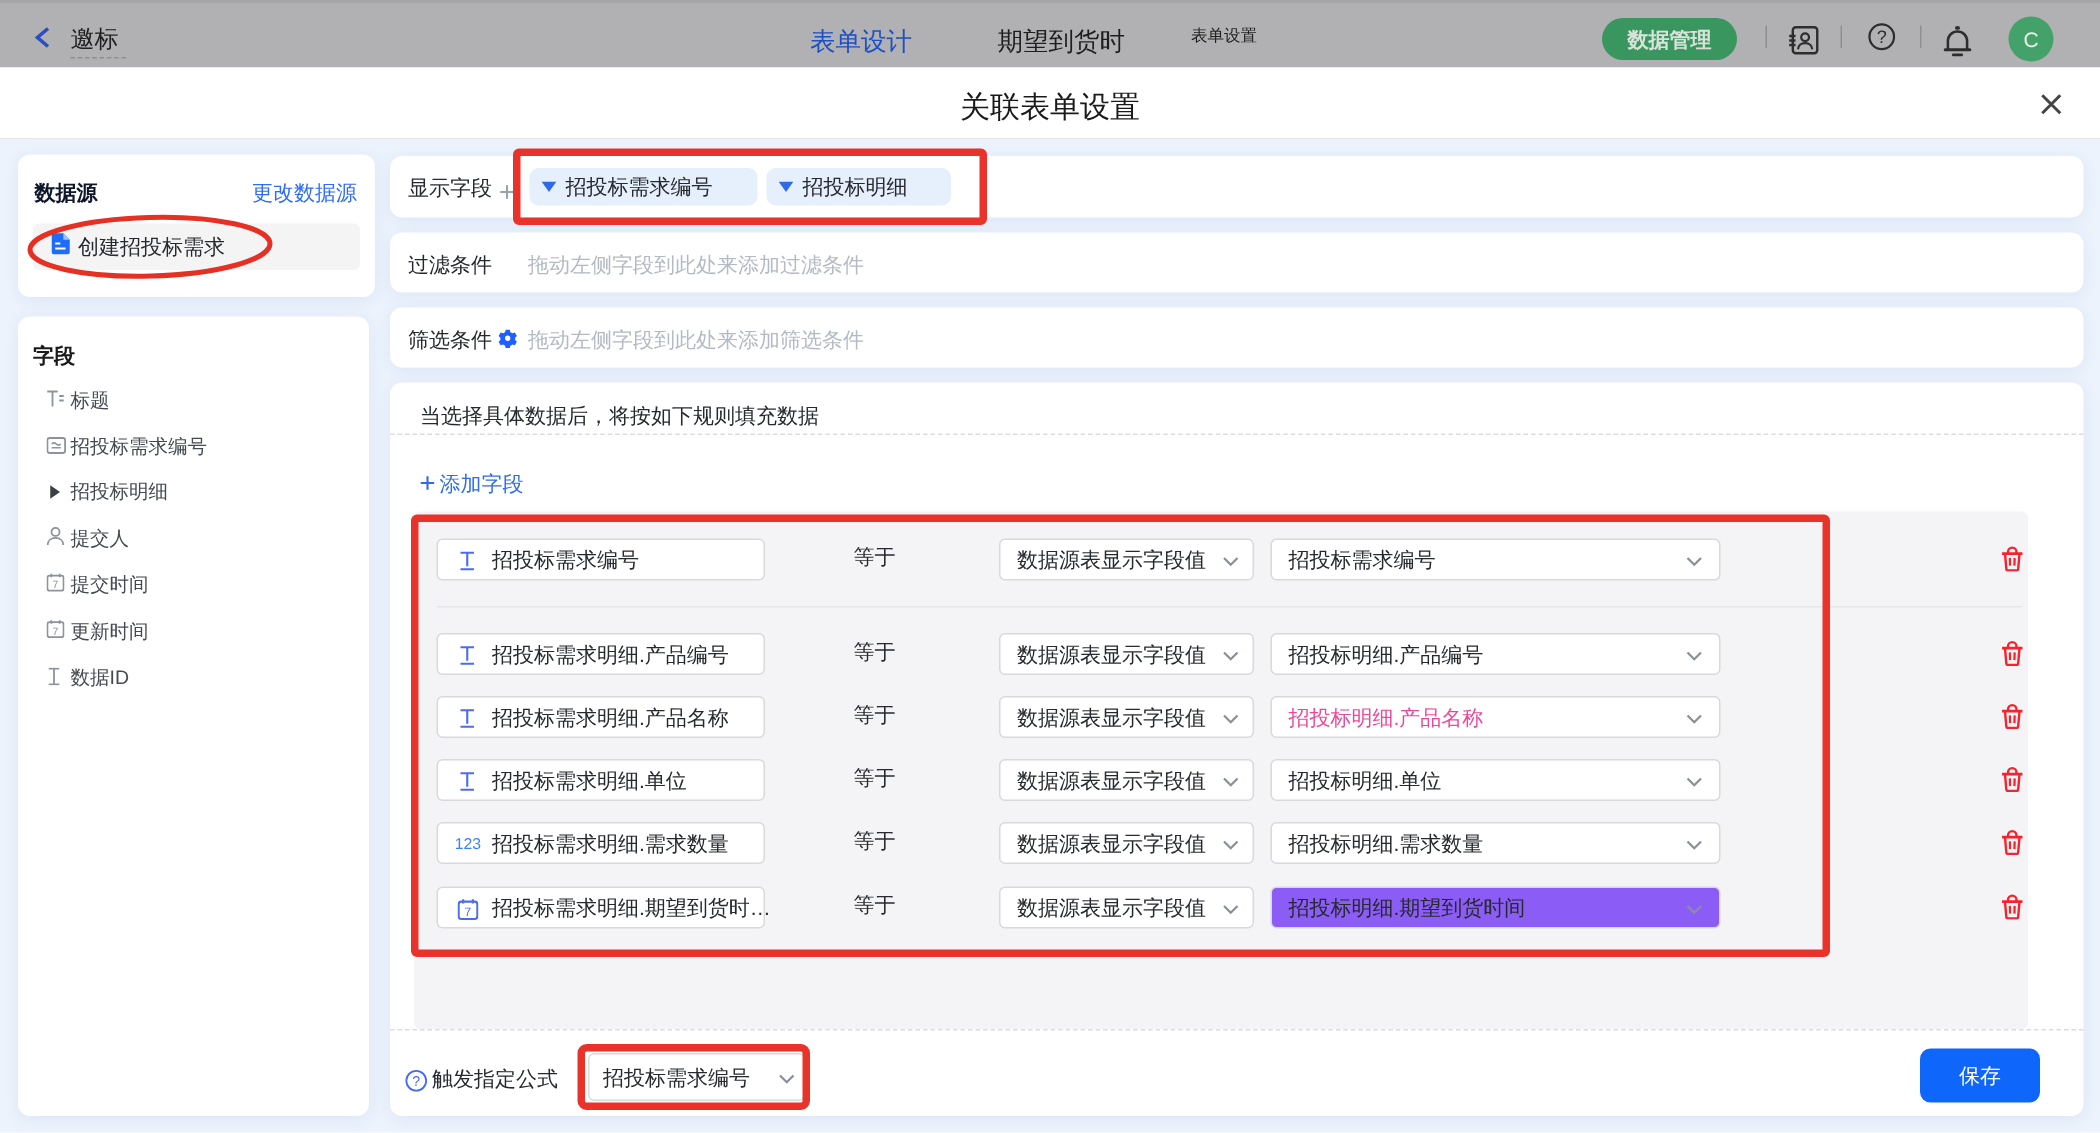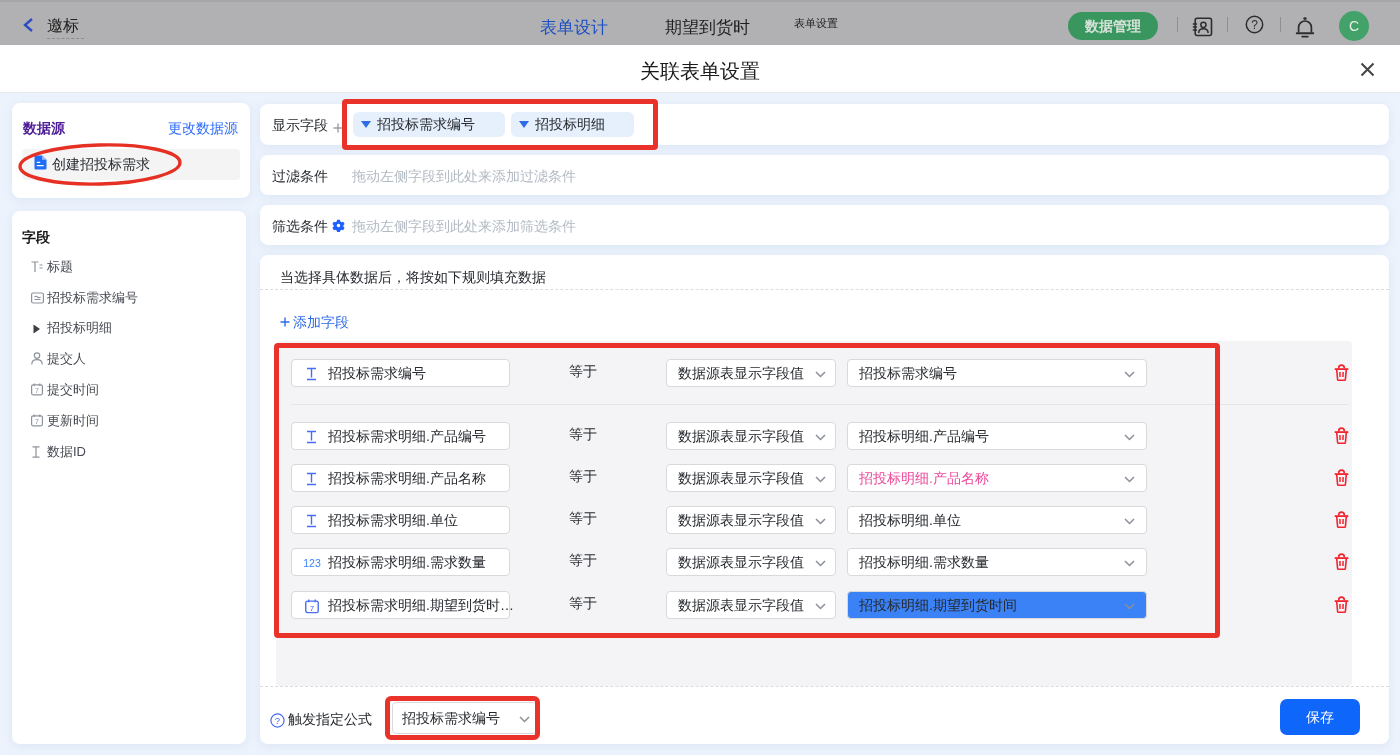--- a/index.html
+++ b/index.html
@@ -48,21 +48,21 @@
 
 <div class="abs" style="left:0;top:45px;width:1400px;height:48px;background:#fff;border-bottom:1px solid #e7e7e7;">
   <div class="abs" style="left:0;top:13px;width:1400px;text-align:center;font-size:20px;color:#1a1a1a;">关联表单设置</div>
 
   <svg class="abs" style="left:1360px;top:17px;" width="15" height="15" viewBox="0 0 15 15">
       <path d="M1.5 1.5 L13.5 13.5 M13.5 1.5 L1.5 13.5" stroke="#444" stroke-width="2"></path>
     </svg>
 </div>
 
 <div class="card" style="left:12px;top:103px;width:238px;height:95px;">
-  <div class="abs" style="left:11px;top:17px;font-size:14px;font-weight:bold;color:#4c1d95;">数据源</div>
+  <div class="abs" style="left:11px;top:17px;font-size:14px;font-weight:bold;color:#0f172a;">数据源</div>
   <div class="abs" style="right:12px;top:17px;font-size:14px;color:#2e6bfa;">更改数据源</div>
   <div class="abs" style="left:10px;top:46px;width:218px;height:31px;background:#f4f4f5;border-radius:4px;">
     <svg class="abs" style="left:12px;top:6px;" width="13" height="15" viewBox="0 0 13 15">
       <path d="M0.5 1.8 a1.3 1.3 0 0 1 1.3-1.3 h6.4 L12.5 4.8 v8.4 a1.3 1.3 0 0 1-1.3 1.3 h-9.4 a1.3 1.3 0 0 1-1.3-1.3 z" fill="#1f6bfa"></path>
       <path d="M8.2 0.5 V4.8 h4.3 z" fill="#9ec3fd"></path>
       <path d="M2.8 7.3 h3.4 M2.8 10.6 h6.9" stroke="#fff" stroke-width="1.3"></path>
     </svg>
     <div class="abs" style="left:30px;top:7px;font-size:14px;color:#26292e;">创建招投标需求</div>
   </div>
   <svg class="abs" style="left:0;top:38px;" width="238" height="55" viewBox="0 0 238 55">
@@ -309,21 +309,21 @@
   </div>
       <div class="abs" style="left:293px;top:253.5px;font-size:14px;color:#26292e;">等于</div>
       <div class="abs" style="left:390px;top:249.5px;width:170px;height:28px;background:#fff;border:1px solid #d9d9d9;border-radius:4px;">
     <div class="abs" style="left:11px;top:5px;font-size:14px;color:#26292e;">数据源表显示字段值</div>
     <div class="abs" style="left:148px;top:11px;">
           <svg style="display:block" width="11" height="7" viewBox="0 0 11 7">
             <path d="M1 1 L5.5 5.5 L10 1" fill="none" stroke="#8a8f98" stroke-width="1.5"></path>
           </svg>
         </div>
   </div>
-      <div class="abs" style="left:571px;top:249.5px;width:300px;height:28px;background:#3b82f6;border:1px solid #d9d9d9;border-radius:4px;">
+      <div class="abs" style="left:571px;top:249.5px;width:300px;height:28px;background:#8b5cf6;border:1px solid #d9d9d9;border-radius:4px;">
     <div class="abs" style="left:11px;top:5px;font-size:14px;color:#26292e;">招投标明细.期望到货时间</div>
     <div class="abs" style="left:276px;top:11px;">
           <svg style="display:block" width="11" height="7" viewBox="0 0 11 7">
             <path d="M1 1 L5.5 5.5 L10 1" fill="none" stroke="#8a8f98" stroke-width="1.5"></path>
           </svg>
         </div>
   </div>
       <div class="abs" style="left:1058px;top:254.5px;"><svg width="15" height="17" viewBox="0 0 15 17">
           <path d="M4.7 4.6 V3.9 a2.8 2.8 0 0 1 5.6 0 V4.6" fill="none" stroke="#f5232e" stroke-width="1.6"></path>
           <path d="M0.7 5.1 h13.6" stroke="#f5232e" stroke-width="1.8"></path>

